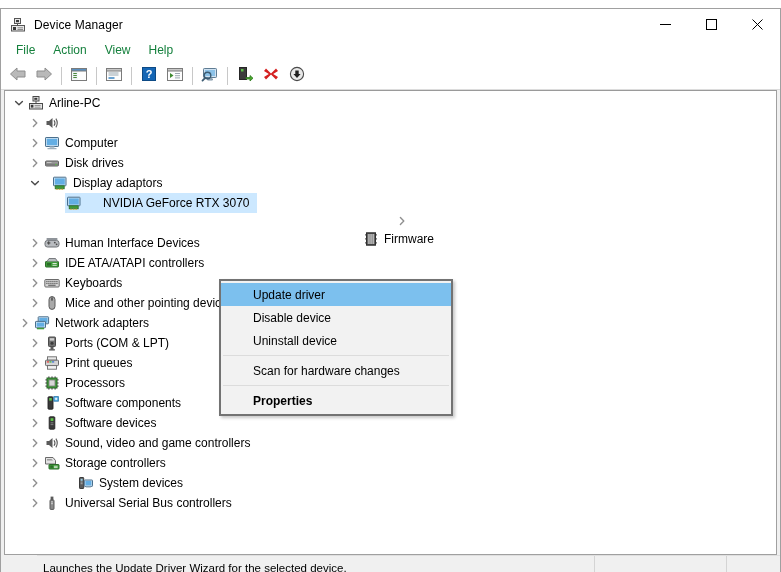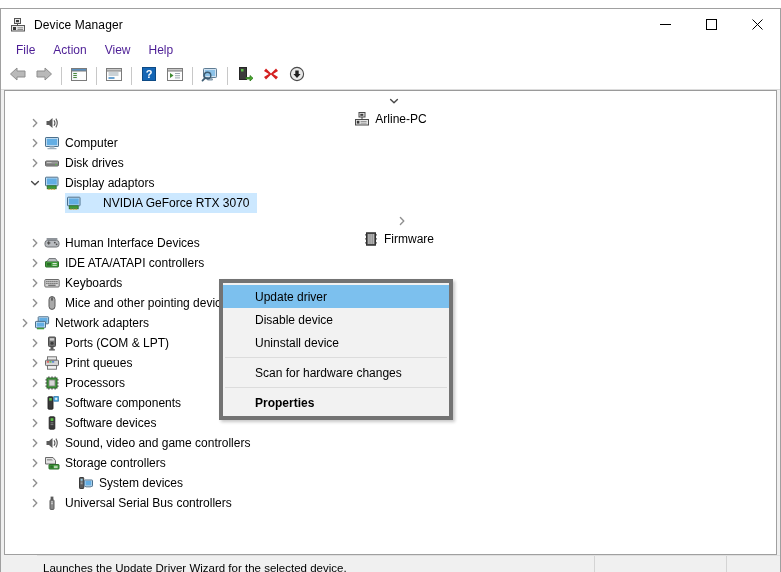--- a/index.html
+++ b/index.html
@@ -57,21 +57,21 @@
 
   
   .menubar {
     height: 22px; flex: 0 0 22px;
     background: #ffffff;
     display: flex; align-items: center;
     padding-left: 6px;
   }
   .menu-item {
     padding: 2px 9px 3px 9px;
-    font-size: 12px; color: #4c1d95;
+    font-size: 12px; color: #15803d;
     line-height: 15px;
   }
 
   
   .toolbar {
     height: 27px; flex: 0 0 27px;
     background: #ffffff;
     border-bottom: 1px solid #dcdcdc;
     display: flex; align-items: center;
     padding-left: 4px;
@@ -159,21 +159,21 @@
   .sb-pane.p1 { flex: 0 0 558px; }
   .sb-pane.p2 { flex: 0 0 132px; }
   .sb-pane.p3 { flex: 1 1 auto; border-right: none; }
 
   
   .ctxmenu {
     position: absolute;
     left: 214px; top: 188px;
     width: 234px;
     background: #f2f2f2;
-    border: 4px solid #737373;
+    border: 2px solid #737373;
     box-shadow: 2px 2px 3px rgba(0,0,0,0.22);
     padding: 2px 0 2px 0;
     z-index: 50;
     box-sizing: border-box;
   }
   .ctxitem {
     height: 23px;
     display: flex; align-items: center;
     padding-left: 32px;
     font-size: 12px;
@@ -345,21 +345,21 @@
           <path d="M6.3 4.6 L9.7 4.6 L9.7 8 L11.6 8 L8 12 L4.4 8 L6.3 8 Z" fill="#1f1f1f"></path>
         </svg>
       </span>
     </div>
 
   </div>
 
   <div class="content-wrap">
     <div class="treeview" id="treeview">
 
-      <div class="trow" style="padding-left: 6px; flex-direction: column;">
+      <div class="trow" style="padding-left: 6px;">
           <div class="twist">
             <svg width="10" height="10" viewBox="0 0 10 10">
               <path d="M1.6 3.4 L5 6.8 L8.4 3.4" fill="none" stroke="#4a4a4a" stroke-width="1.4" stroke-linecap="round" stroke-linejoin="round"></path>
             </svg>
           </div>
           <span class="selbox">
             <span class="ticon"><svg width="16" height="16" viewBox="0 0 16 16">
                 <rect x="5" y="1.5" width="6" height="4.5" fill="#e6e6e6" stroke="#4a4a4a" stroke-width="1"></rect>
                 <rect x="6.3" y="2.8" width="3" height="2" fill="#3a3a3a"></rect>
                 <path d="M8 6 L8 8.5" stroke="#4a4a4a" stroke-width="1"></path>
@@ -410,21 +410,21 @@
           <span class="selbox">
             <span class="ticon"><svg width="16" height="16" viewBox="0 0 16 16">
                 <rect x="1.5" y="6" width="13" height="5" rx="1" fill="#9a9a9a" stroke="#5d5d5d" stroke-width="1"></rect>
                 <rect x="1.5" y="8.6" width="13" height="2.4" fill="#7b7b7b"></rect>
                 <circle cx="12" cy="9.6" r="0.8" fill="#5ec24a"></circle>
                 <rect x="3" y="7" width="4.5" height="1" fill="#c6c6c6"></rect>
               </svg></span>
             <span class="tlabel">Disk drives</span>
           </span>
         </div>
-        <div class="trow" style="padding-left: 22px;">
+        <div class="trow" style="padding-left: 22px; gap: 8px;">
           <div class="twist">
             <svg width="10" height="10" viewBox="0 0 10 10">
               <path d="M1.6 3.4 L5 6.8 L8.4 3.4" fill="none" stroke="#4a4a4a" stroke-width="1.4" stroke-linecap="round" stroke-linejoin="round"></path>
             </svg>
           </div>
           <span class="selbox">
             <span class="ticon"><svg width="16" height="16" viewBox="0 0 16 16">
                 <rect x="1.5" y="2.2" width="12.5" height="8.6" rx="0.6" fill="#cfe3f3" stroke="#4a6f8c" stroke-width="1"></rect>
                 <rect x="2.8" y="3.4" width="10" height="6.2" fill="#63aee4"></rect>
                 <rect x="3.2" y="10.8" width="9" height="3" fill="#3f9b3a" stroke="#2b6b28" stroke-width="0.8"></rect>

